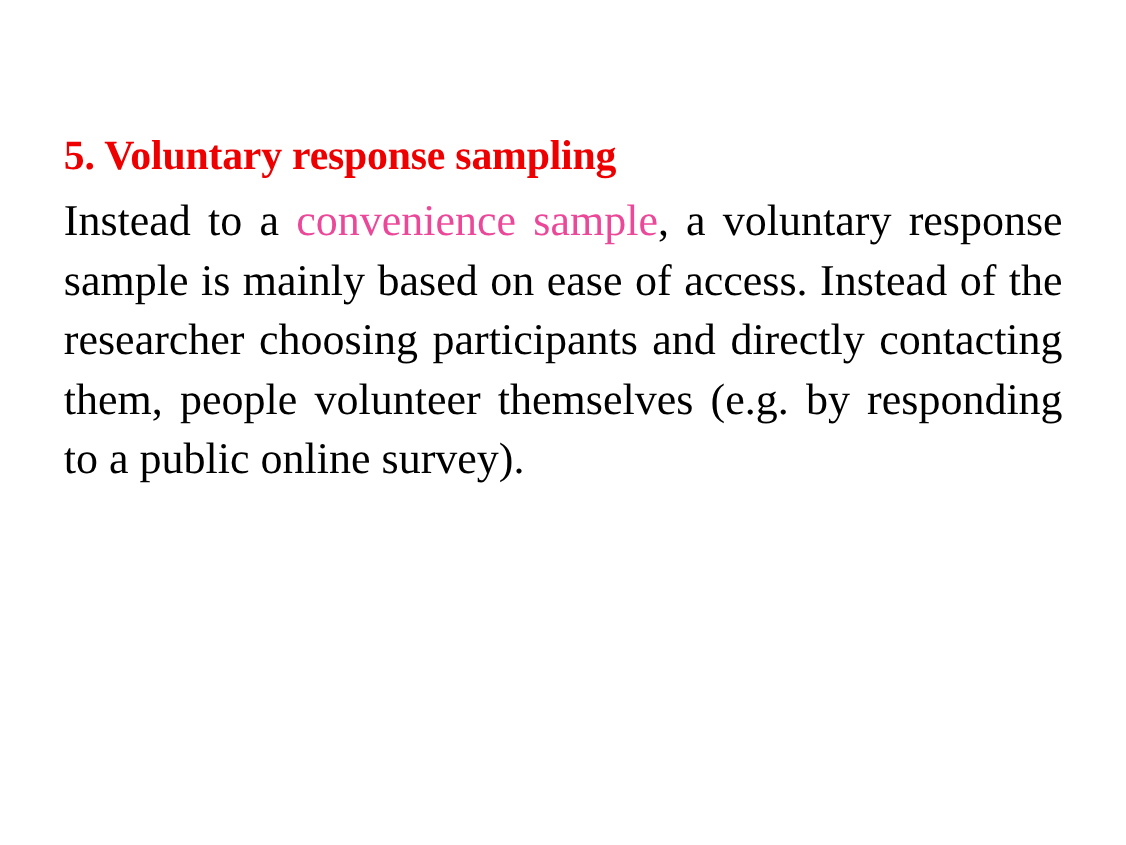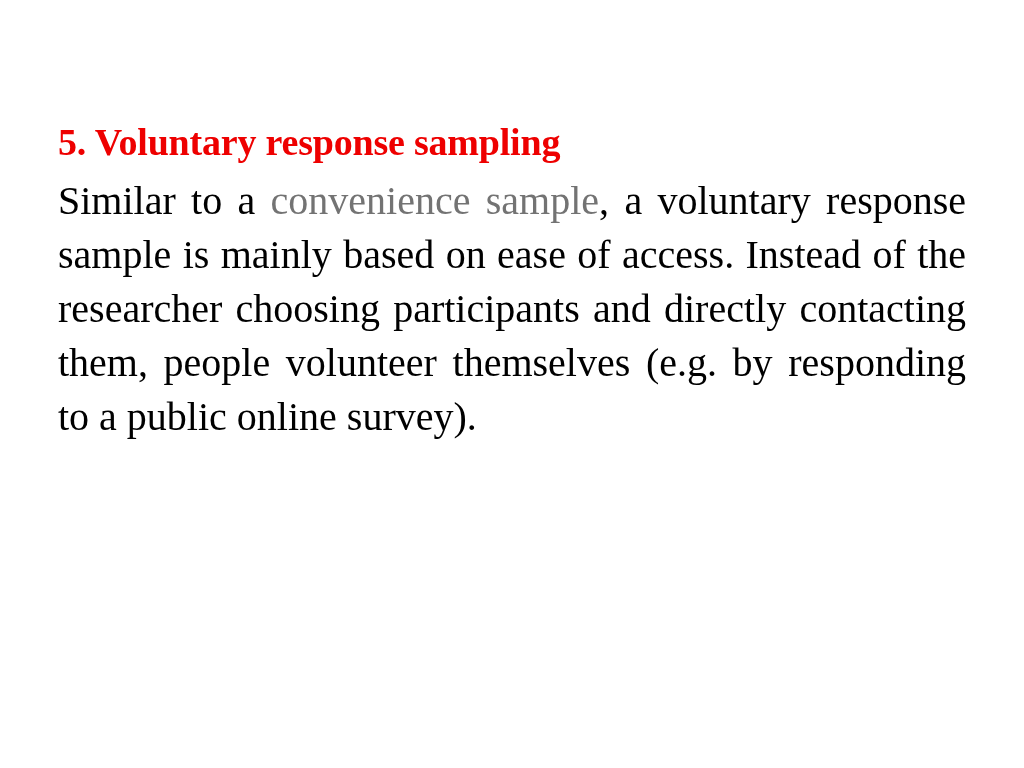--- a/index.html
+++ b/index.html
@@ -53,35 +53,35 @@
   
   .para-1 {
     margin-bottom: 10px;
   }
 
   .para-2 {
     color: #1b6cab;
   }
 
   .hl-red {
-    color: #737373;
+    color: #ec4899;
   }
 
   .blk {
     color: #000000;
   }
 </style>
 </head>
 <body>
 
 <div class="slide">
 
   <div class="content">
 
     <h1 class="slide-title">5. Voluntary response sampling</h1>
 
     <p class="para para-1">
-      <span class="blk">Similar to a </span><span class="hl-red">convenience sample</span><span class="blk">, a voluntary response sample is mainly based on ease of access. Instead of the researcher choosing participants and directly contacting them, people volunteer themselves (e.g. by responding to a public online survey).</span>
+      <span class="blk">Instead to a </span><span class="hl-red">convenience sample</span><span class="blk">, a voluntary response sample is mainly based on ease of access. Instead of the researcher choosing participants and directly contacting them, people volunteer themselves (e.g. by responding to a public online survey).</span>
     </p>
 
 
   </div>
 </div>
 
 </body></html>

